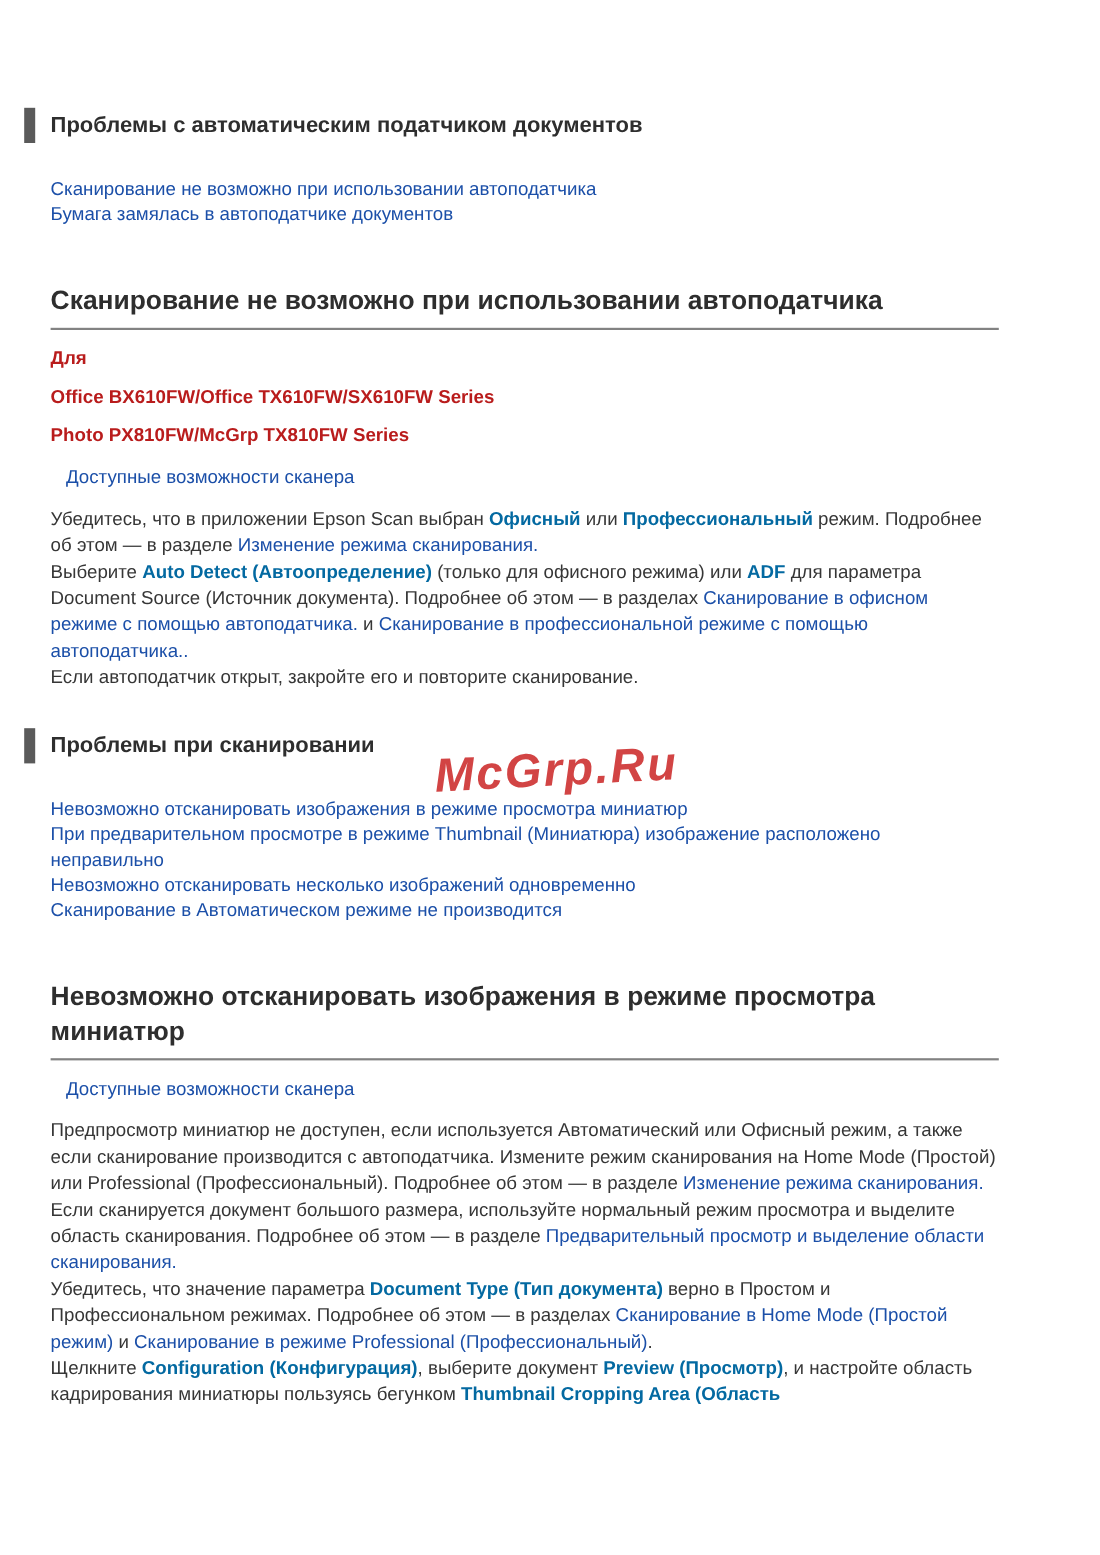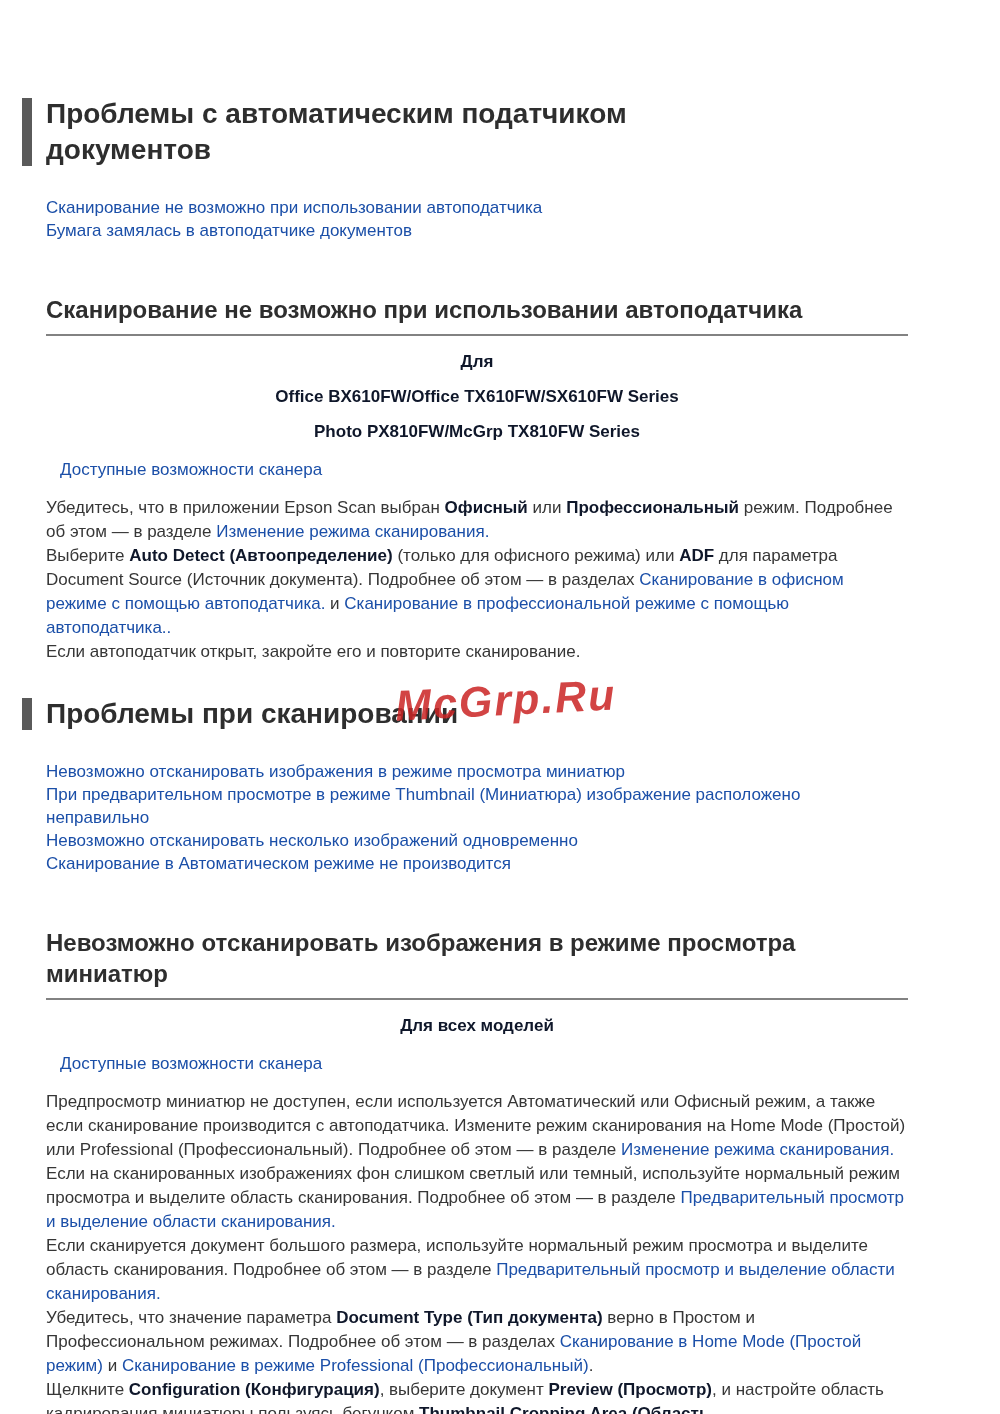--- a/index.html
+++ b/index.html
@@ -31,21 +31,21 @@
   .accent-bar {
     position: absolute;
     left: -24px;
     top: 2px;
     bottom: 2px;
     width: 10px;
     background: #5a5a5a;
   }
   h1 {
     margin: 0;
-    font-size: 28px;
+    font-size: 20px;
     line-height: 36px;
     font-weight: bold;
     color: #2e2e2e;
     max-width: 730px;
   }
   
   .toc {
     margin: 0;
   }
   .toc-item {
@@ -66,31 +66,30 @@
     margin: 0;
     font-size: 24px;
     line-height: 31px;
     font-weight: bold;
     color: #2e2e2e;
     max-width: 800px;
   }
   .bold-line {
     margin: 0 0 11px 0;
     font-weight: bold;
-    color: #0f172a;
-    text-align: center;
+    color: #b91c1c;
   }
   .feature-line {
     margin: 14px;
   }
   .para {
     margin: 0;
   }
   .para strong {
-    color: #0f172a;
+    color: #0369a1;
   }
   .gap-to-title2 {
     height: 32px;
   }
   
   .watermark {
     position: absolute;
     left: 395px;
     top: 676px;
     font-size: 43px;
@@ -159,27 +158,25 @@
     </div>
     <div class="toc-item">
       <a class="link" href="#">Сканирование в Автоматическом режиме не производится</a>
     </div>
   </div>
 
   <div class="h2wrap">
     <h2>Невозможно отсканировать изображения в режиме просмотра миниатюр</h2>
   </div>
 
-  <p class="bold-line">Для всех моделей</p>
 
   <div class="feature-line">
     <a class="link" href="#">Доступные возможности сканера</a>
   </div>
 
   <div class="para"><span>Предпросмотр миниатюр не доступен, если используется Автоматический или Офисный режим, а также если сканирование производится с автоподатчика. Измените режим сканирования на Home Mode (Простой) или Professional (Профессиональный). Подробнее об этом — в разделе </span><a href="#" class="ilink">Изменение режима сканирования.</a></div>
-  <div class="para"><span>Если на сканированных изображениях фон слишком светлый или темный, используйте нормальный режим просмотра и выделите область сканирования. Подробнее об этом — в разделе </span><a href="#" class="ilink">Предварительный просмотр и выделение области сканирования.</a></div>
   <div class="para"><span>Если сканируется документ большого размера, используйте нормальный режим просмотра и выделите область сканирования. Подробнее об этом — в разделе </span><a href="#" class="ilink">Предварительный просмотр и выделение области сканирования.</a></div>
   <div class="para"><span>Убедитесь, что значение параметра </span><strong>Document Type (Тип документа)</strong><span> верно в Простом и Профессиональном режимах. Подробнее об этом — в разделах </span><a href="#" class="ilink">Сканирование в Home Mode (Простой режим)</a><span> и </span><a href="#" class="ilink">Сканирование в режиме Professional (Профессиональный)</a><span>.</span></div>
   <div class="para"><span>Щелкните </span><strong>Configuration (Конфигурация)</strong><span>, выберите документ </span><strong>Preview (Просмотр)</strong><span>, и настройте область кадрирования миниатюры пользуясь бегунком </span><strong>Thumbnail Cropping Area (Область</strong></div>
 
 </div>
 
 <div class="watermark">McGrp.Ru</div>
 
 </body></html>

